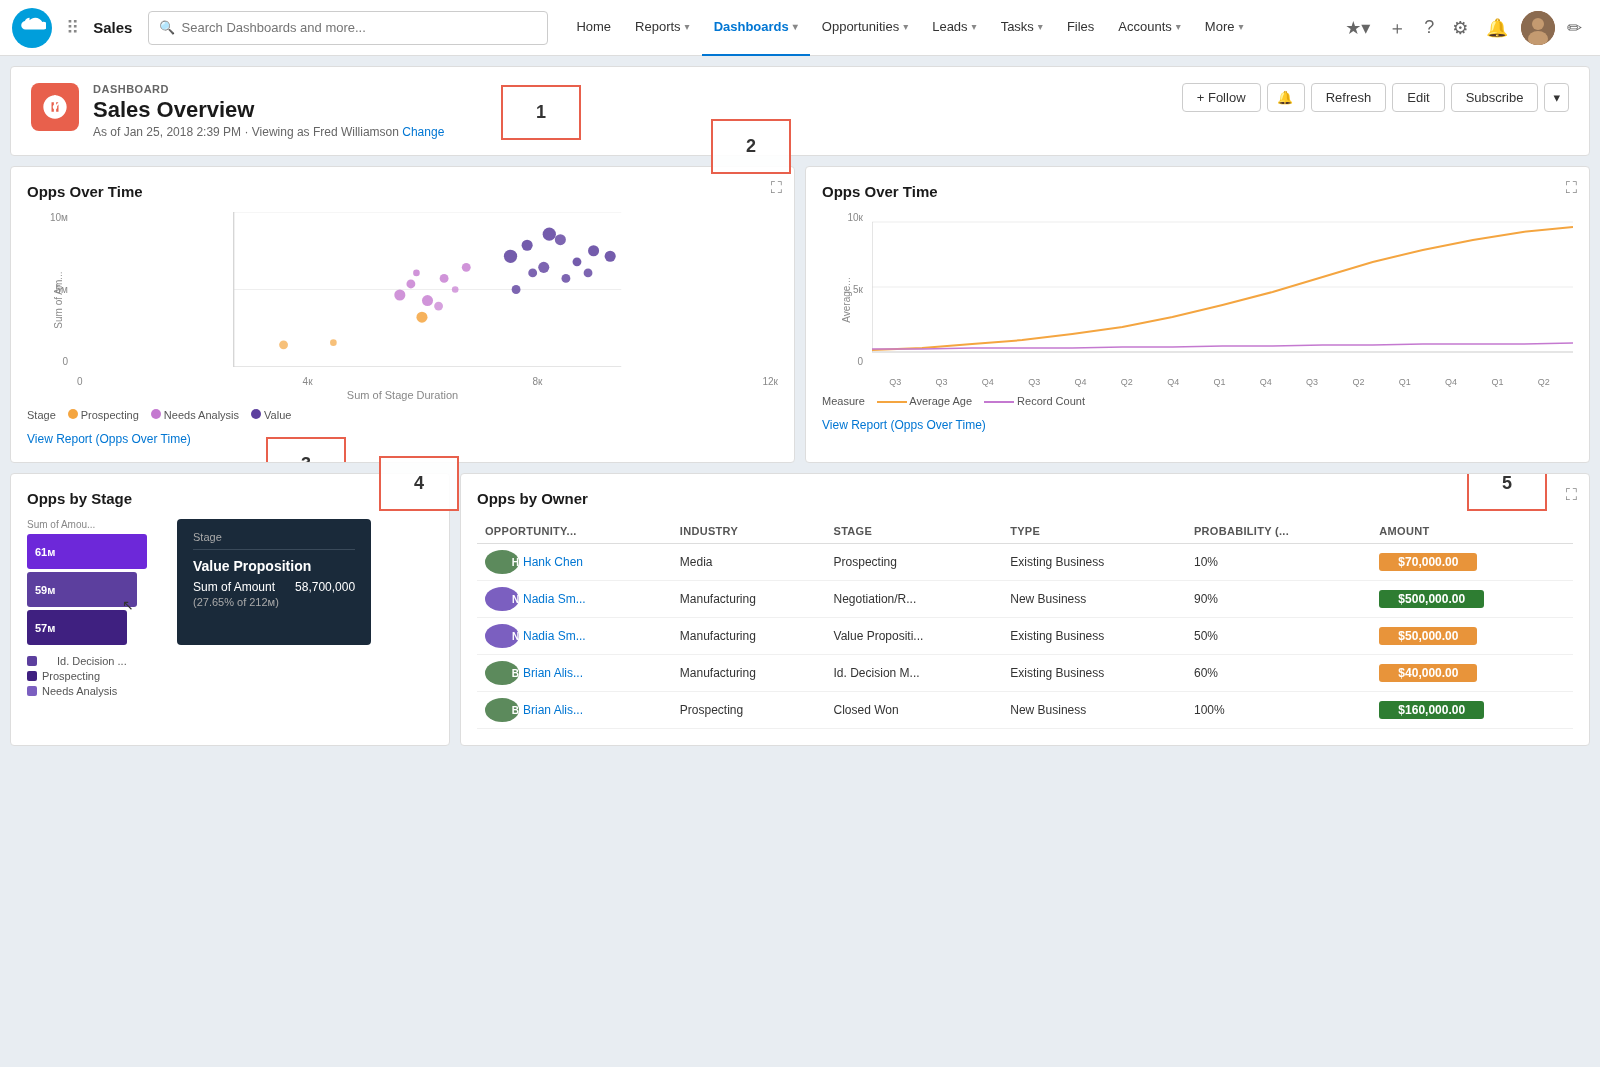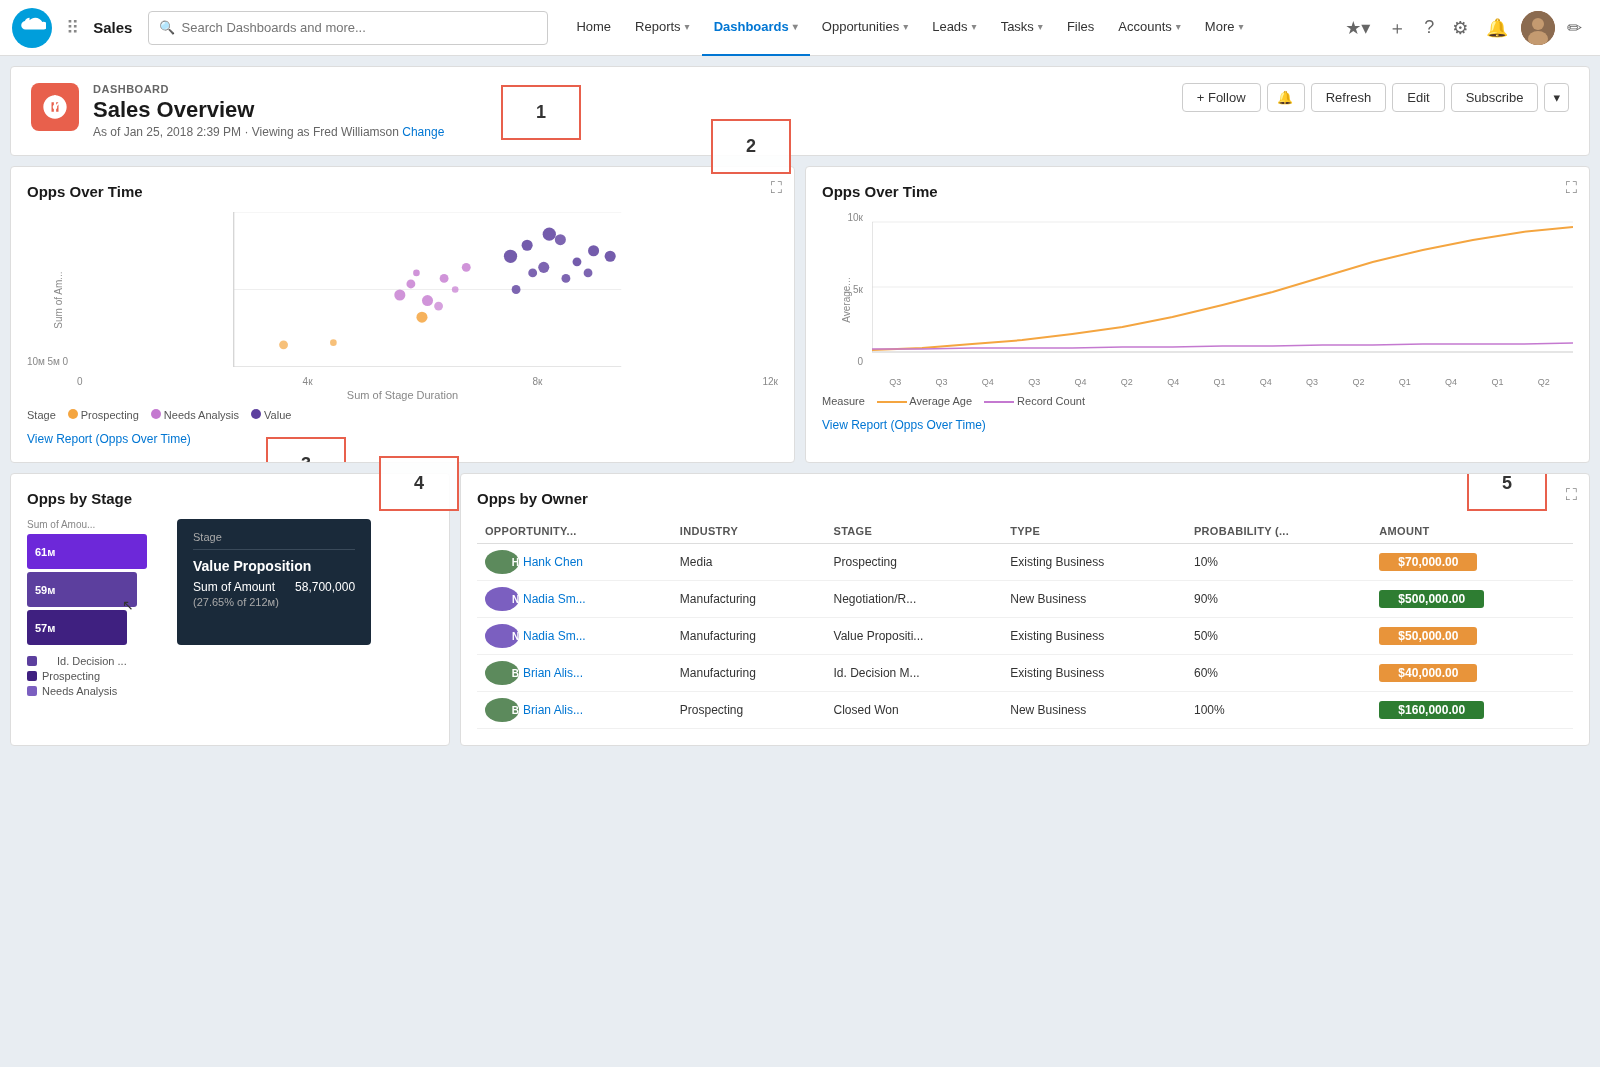--- a/index.html
+++ b/index.html
@@ -204,21 +204,21 @@
 
   <div class="panels-row">
 
     <div class="panel panel-half">
       <button class="panel-expand">⛶</button>
       <div class="panel-title">Opps Over Time</div>
 
       <div class="annotation" style="position:absolute;top:270px;left:255px;width:80px;height:55px;">3</div>
 
       <div style="position:relative;height:175px;">
-        <div style="position:absolute;left:0;top:0;bottom:20px;width:45px;display:flex;flex-direction:row;justify-content:space-between;align-items:flex-end;padding-right:4px;font-size:10px;color:#888;">
+        <div style="position:absolute;left:0;top:0;bottom:20px;width:45px;display:flex;flex-direction:column;justify-content:space-between;align-items:flex-end;padding-right:4px;font-size:10px;color:#888;">
           <span>10м</span>
           <span>5м</span>
           <span>0</span>
         </div>
         <div style="position:absolute;left:3px;top:50%;transform:translateY(-50%) rotate(-90deg);font-size:10px;color:#888;white-space:nowrap;transform-origin:center center;">Sum of Am...</div>
 
         <svg style="position:absolute;left:50px;right:0;top:0;bottom:20px;width:calc(100% - 50px);height:155px;" viewBox="0 0 350 140">
 
           <line x1="0" y1="0" x2="350" y2="0" stroke="#eee" stroke-width="1"></line>
           <line x1="0" y1="70" x2="350" y2="70" stroke="#eee" stroke-width="1"></line>

